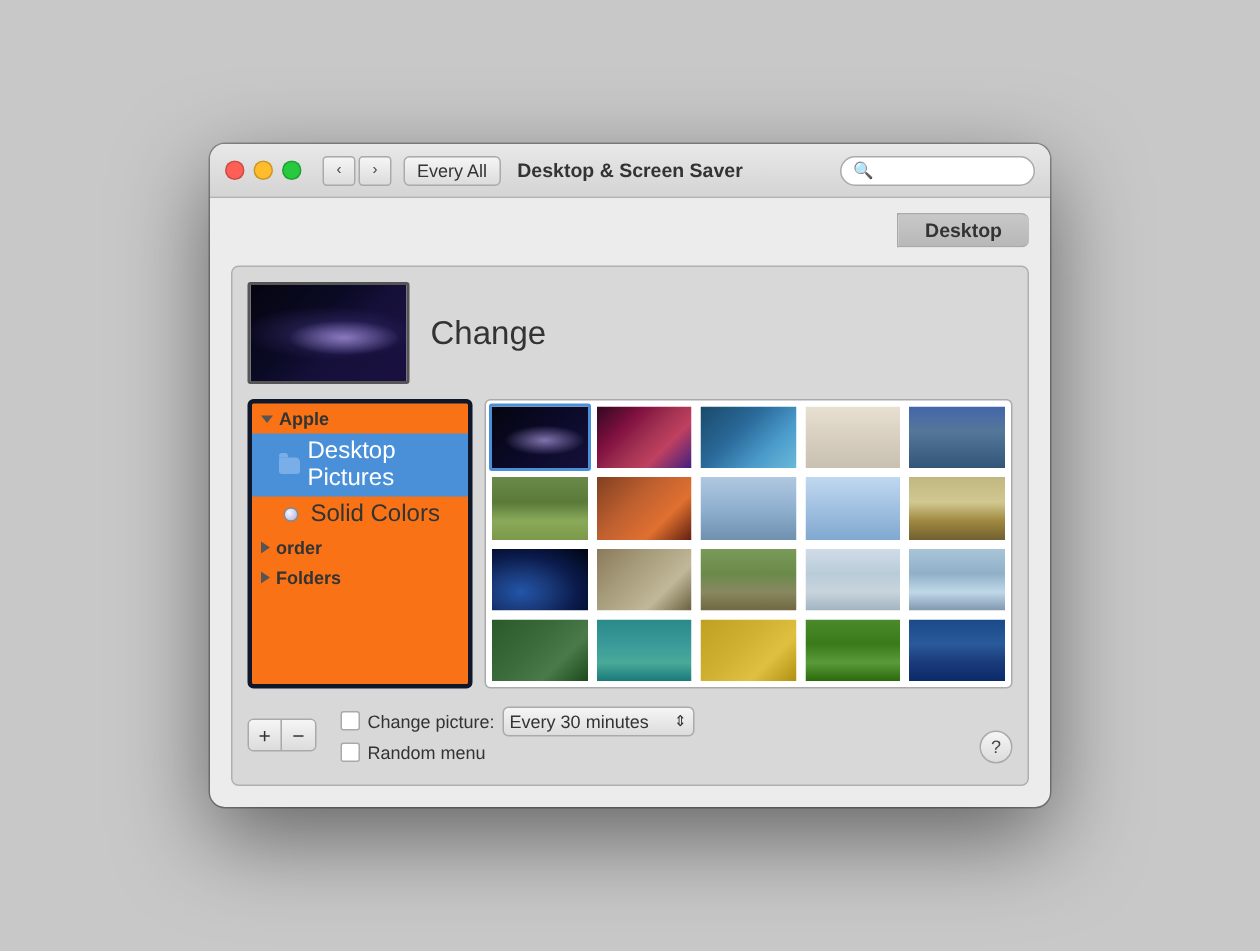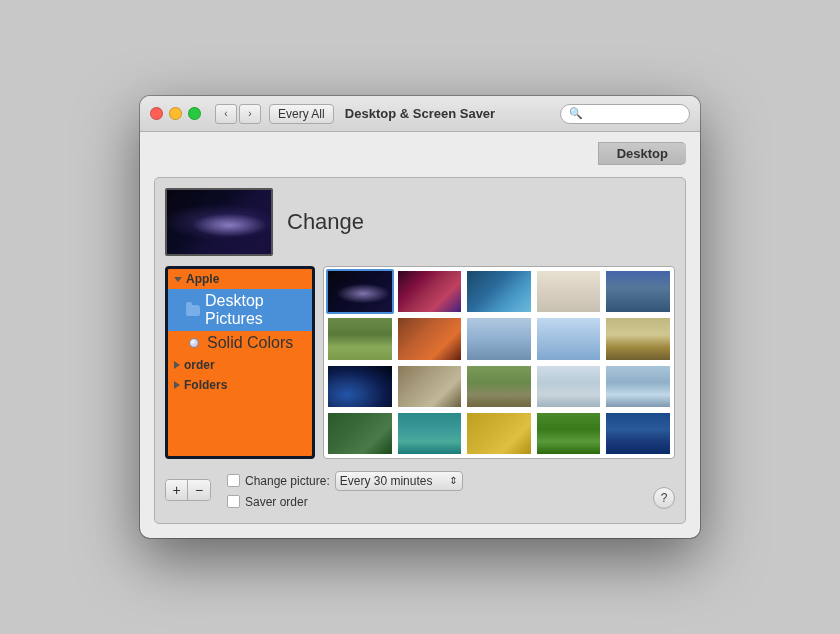--- a/index.html
+++ b/index.html
@@ -616,21 +616,21 @@
           <div class="checkbox-row">
             <div class="checkbox"></div>
             <span>Change picture:</span>
             <div class="select-box">
               <span>Every 30 minutes</span>
               <span style="font-size:10px;">⇕</span>
             </div>
           </div>
           <div class="checkbox-row">
             <div class="checkbox"></div>
-            <span>Saver order</span>
+            <span>Random menu</span>
           </div>
         </div>
 
         <div class="help-btn" style="margin-left:auto; align-self:flex-end;">?</div>
       </div>
     </div>
   </div>
 </div>
 
 </body></html>

